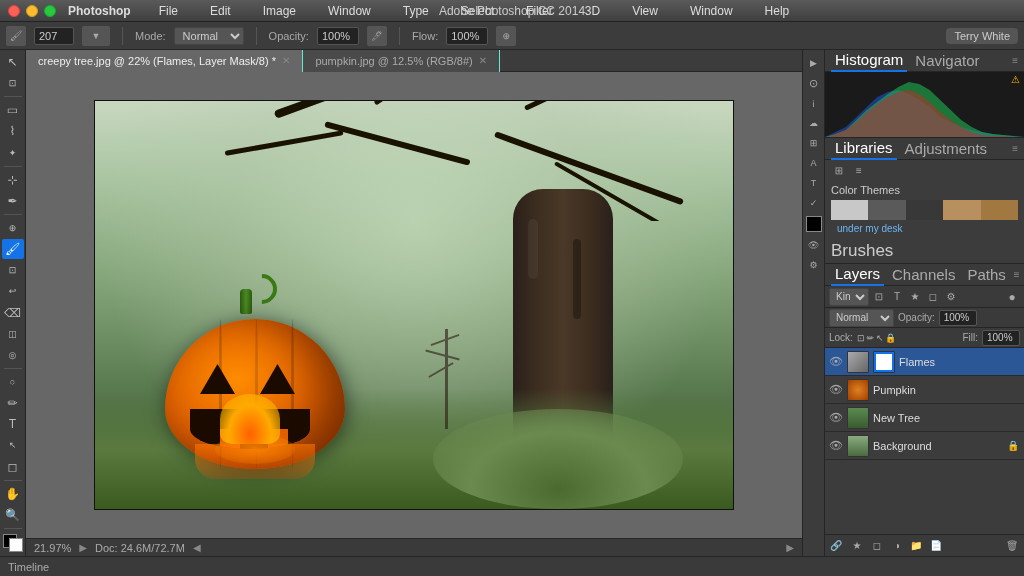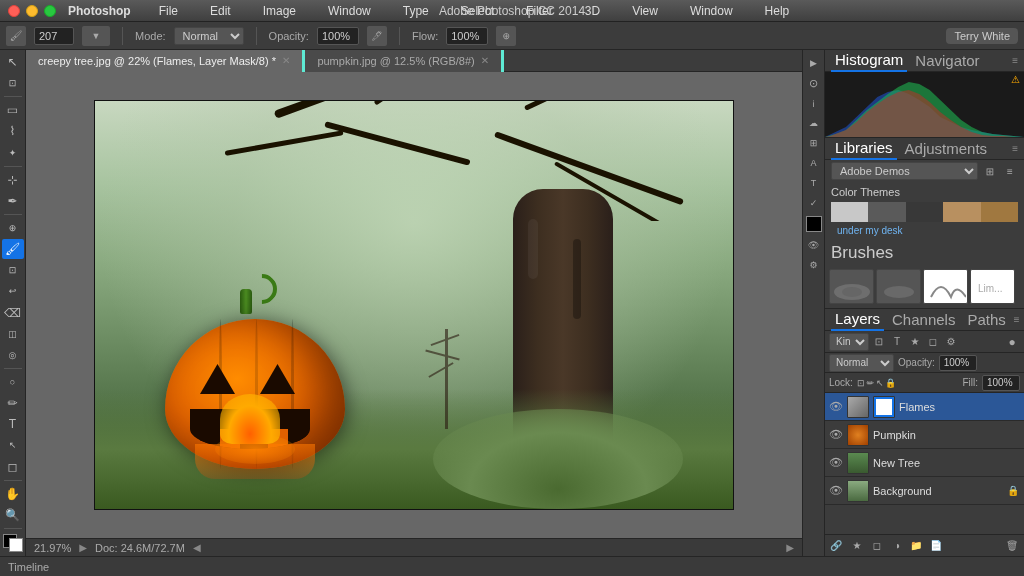--- a/index.html
+++ b/index.html
@@ -83,21 +83,21 @@
       display: flex;
       align-items: center;
       border-bottom: 1px solid #252525;
     }
     .doc-tab {
       height: 22px;
       padding: 0 12px;
       font-size: 11px;
       color: #aaa;
       background: #4a4a4a;
-      border-right: 3px solid #5eead4;
+      border-right: 1px solid #5eead4;
       display: flex;
       align-items: center;
       gap: 6px;
       cursor: pointer;
     }
     .doc-tab.active { background: #676767; color: #eee; }
     .doc-tab .close-tab { font-size: 10px; color: #888; cursor: pointer; }
 
     #canvas-wrapper {
       flex: 1;
@@ -631,61 +631,35 @@
       </div>
     </div>
 
     <div id="libraries-panel">
       <div class="panel-header">
         <span class="panel-tab active">Libraries</span>
         <span class="panel-tab">Adjustments</span>
         <span class="panel-close" style="margin-left:auto;">≡</span>
       </div>
       <div class="panel-row">
-        <select class="lib-select">
-          <option>Adobe Demos</option>
-        </select>
         <span class="panel-icon-btn">⊞</span>
         <span class="panel-icon-btn">≡</span>
       </div>
       <div class="color-themes-row">
         <div style="font-size:11px;color:#ccc;margin-bottom:4px;">Color Themes</div>
         <div class="color-swatch-row">
           <div class="color-swatch" style="background:#c8c8c8;"></div>
           <div class="color-swatch" style="background:#5a5a5a;"></div>
           <div class="color-swatch" style="background:#383838;"></div>
           <div class="color-swatch" style="background:#b89060;"></div>
           <div class="color-swatch" style="background:#a07840;"></div>
         </div>
         <div class="theme-name">under my desk</div>
       </div>
       <div style="padding:2px 6px;font-size:17px;color:#ccc;">Brushes</div>
-      <div class="brushes-grid">
-        <div class="brush-preview">
-          <svg width="40" height="30">
-            <ellipse cx="20" cy="20" rx="18" ry="8" fill="#888" opacity="0.5"></ellipse>
-            <ellipse cx="20" cy="20" rx="10" ry="5" fill="#666"></ellipse>
-          </svg>
-        </div>
-        <div class="brush-preview">
-          <svg width="40" height="30">
-            <ellipse cx="20" cy="20" rx="15" ry="6" fill="#777" opacity="0.6"></ellipse>
-          </svg>
-        </div>
-        <div class="brush-preview white-bg">
-          <svg width="40" height="30">
-            <path d="M5,25 Q15,5 25,25 Q30,10 40,25" stroke="#888" stroke-width="2" fill="none"></path>
-          </svg>
-        </div>
-        <div class="brush-preview white-bg">
-          <svg width="40" height="30">
-            <text x="5" y="20" font-size="10" fill="#aaa">Lim...</text>
-          </svg>
-        </div>
-      </div>
     </div>
 
     <div id="layers-panel">
       <div class="panel-header">
         <span class="panel-tab active">Layers</span>
         <span class="panel-tab">Channels</span>
         <span class="panel-tab">Paths</span>
         <span class="panel-close" style="margin-left:auto;">≡</span>
       </div>
       <div class="layers-toolbar">

